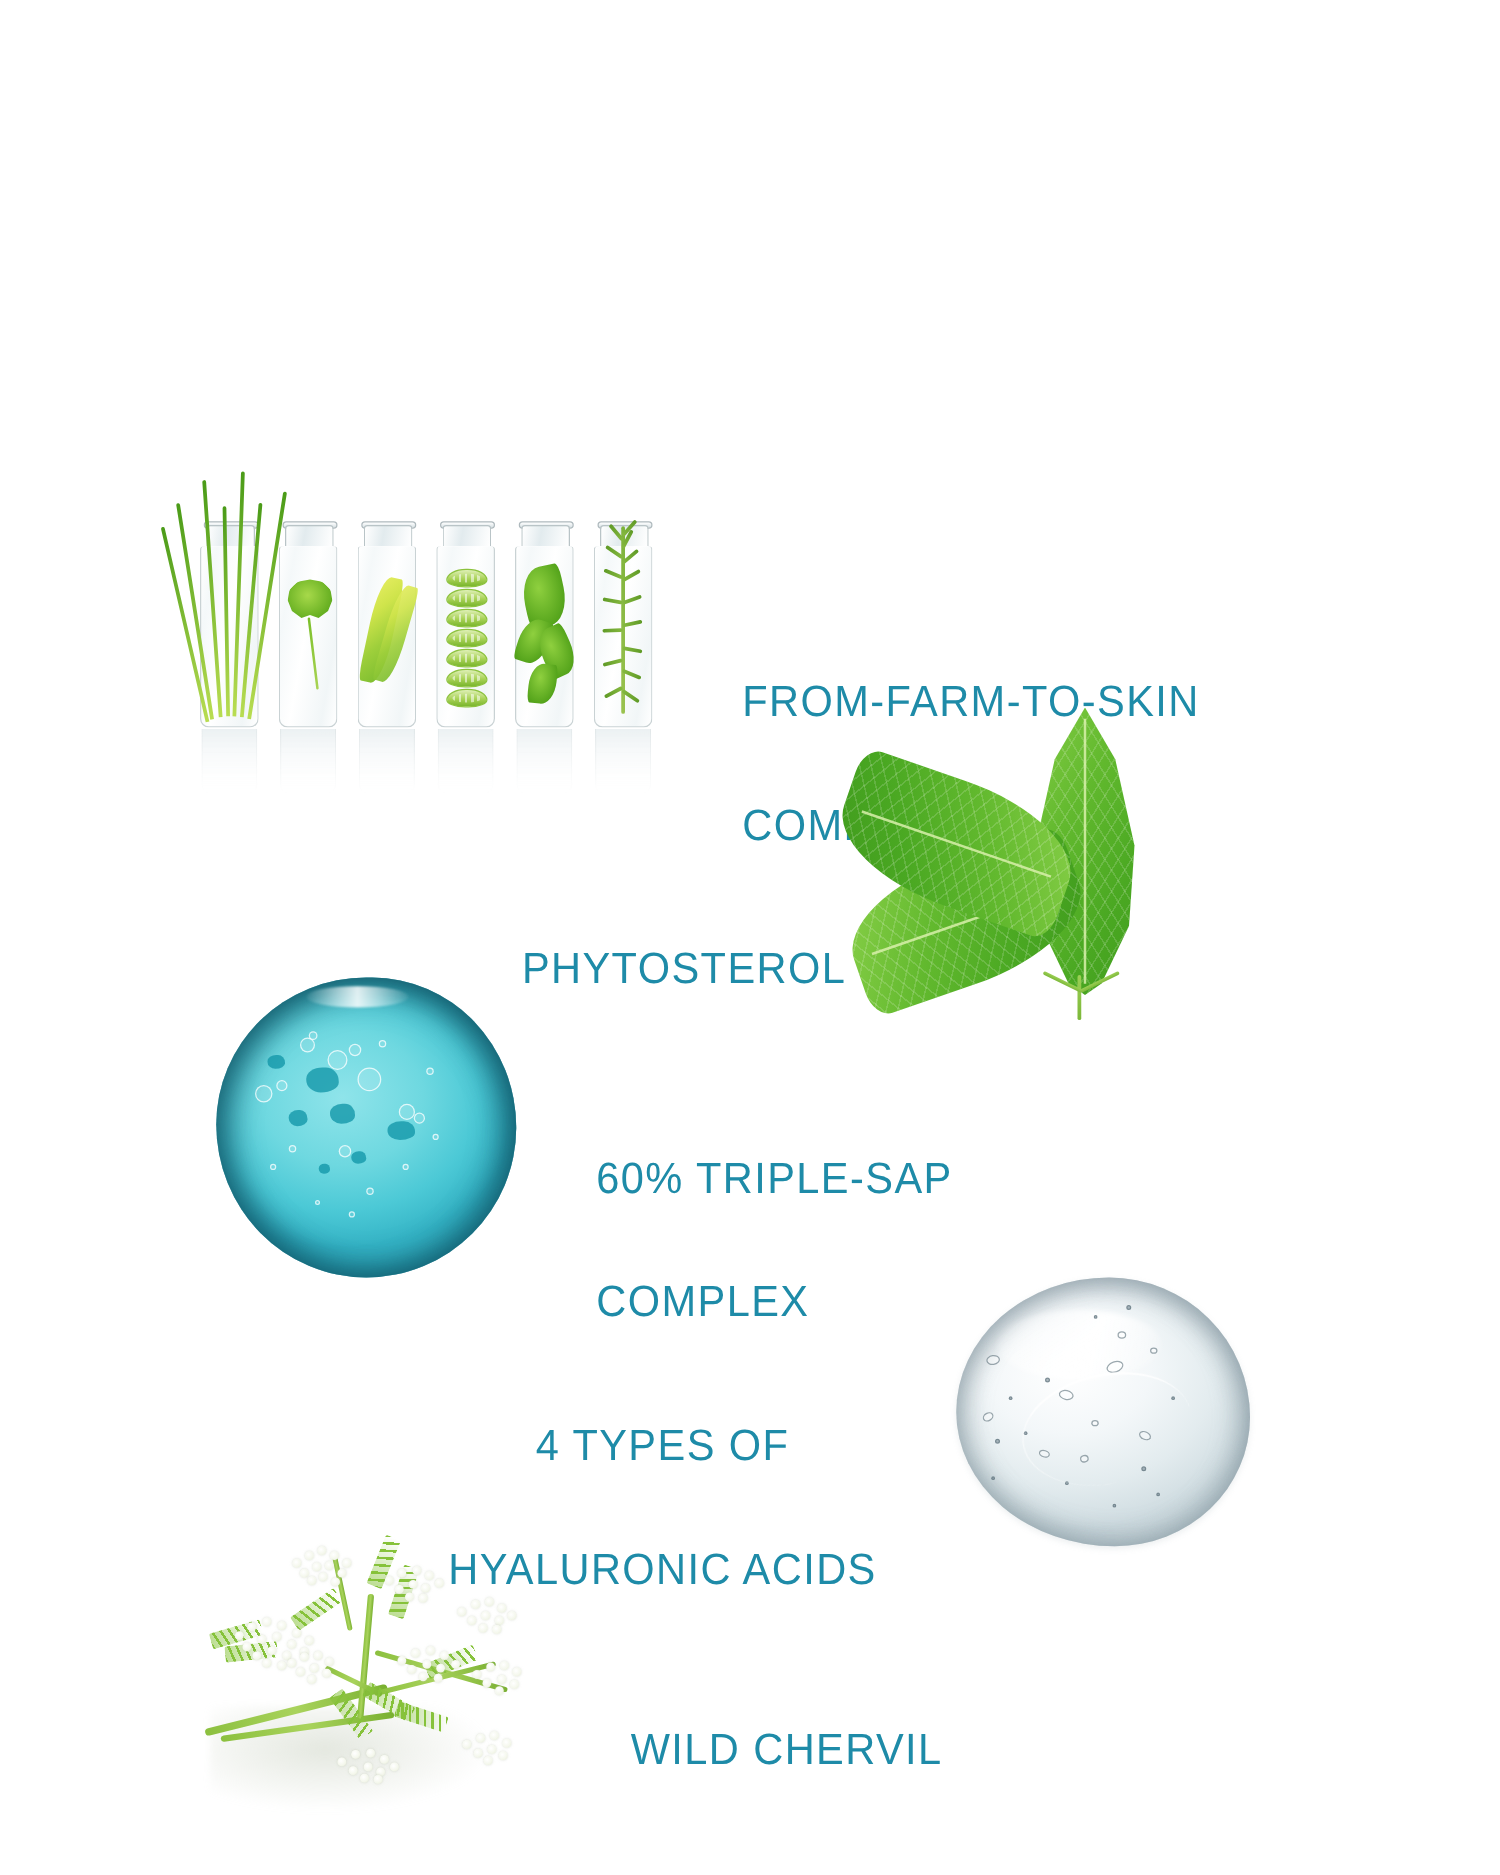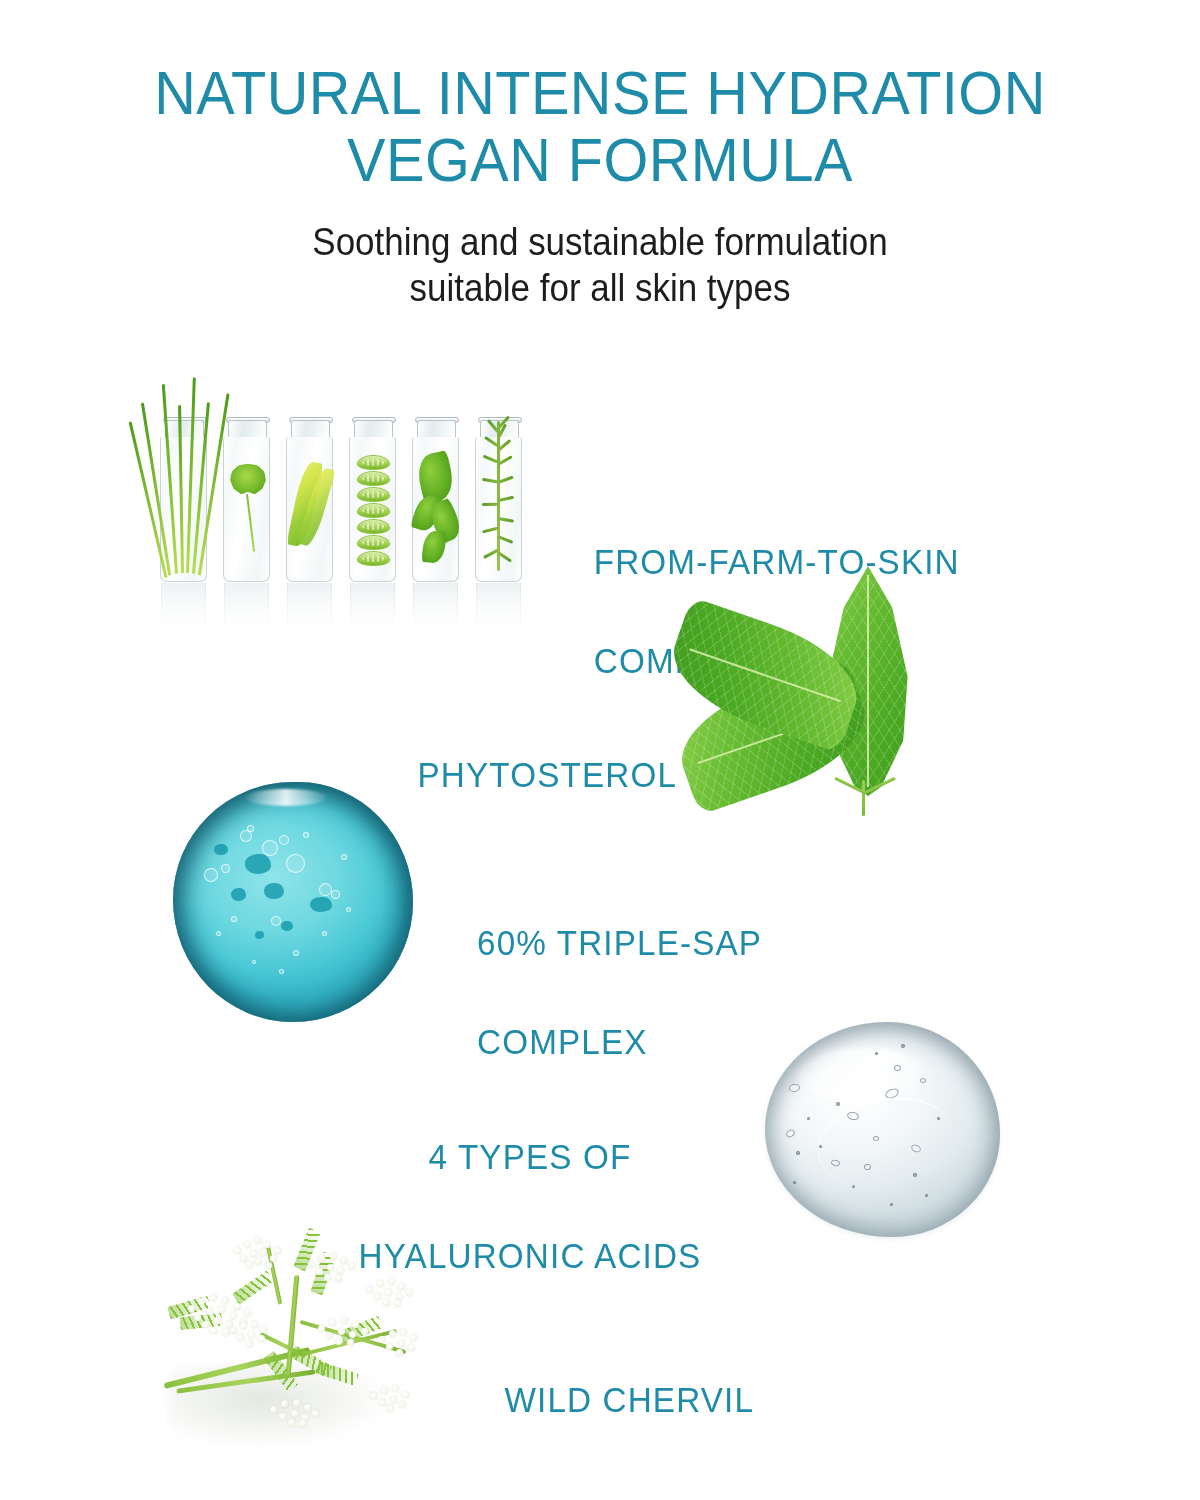--- a/index.html
+++ b/index.html
@@ -260,30 +260,20 @@
     position:absolute; left:28px; top:150px; width:230px; height:86px;
     background:radial-gradient(ellipse at 40% 40%, rgba(196,204,186,.45), rgba(255,255,255,0) 68%);
     filter:blur(3px);
   }
 </style>
 </head>
 <body>
 
 <div class="page">
 
-  <div class="header">
-    <h1 class="title">
-      <span class="line">NATURAL INTENSE HYDRATION</span>
-      <span class="line">VEGAN FORMULA</span>
-    </h1>
-    <p class="subtitle">
-      <span class="line">Soothing and sustainable formulation</span>
-      <span class="line">suitable for all skin types</span>
-    </p>
-  </div>
 
   <div class="blk" id="vials-art">
     <div class="vial-row">
 
       <div class="vial" style="left:0px;">
         <div class="lip"></div>
         <div class="neck"></div>
         <div class="vial-inner">
           <div class="blade" style="height:175px;transform:rotate(-9deg) translateX(-16px);"></div>
           <div class="blade" style="height:190px;transform:rotate(-4deg) translateX(-9px);"></div>

